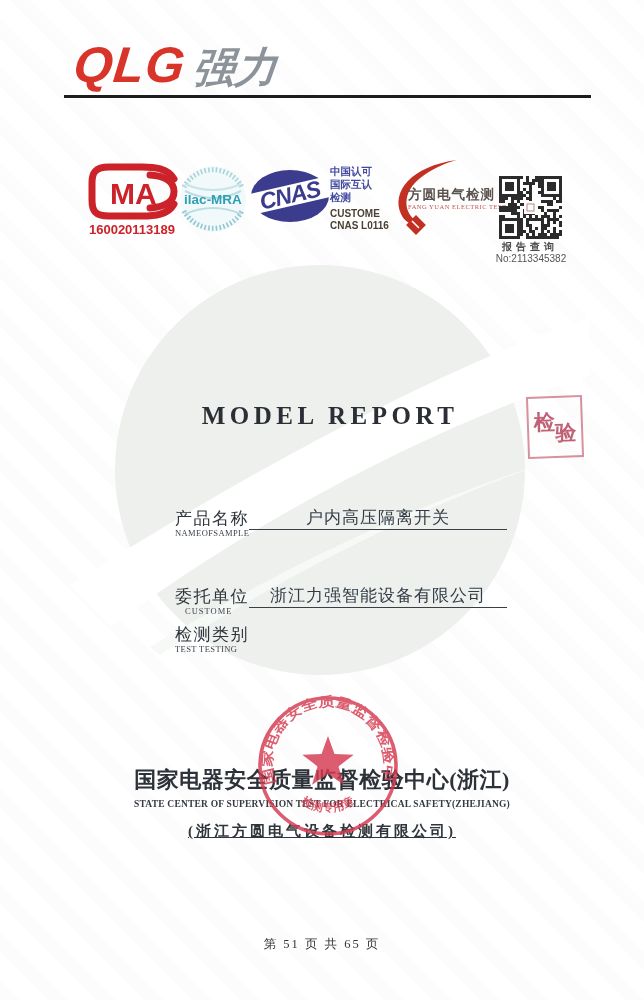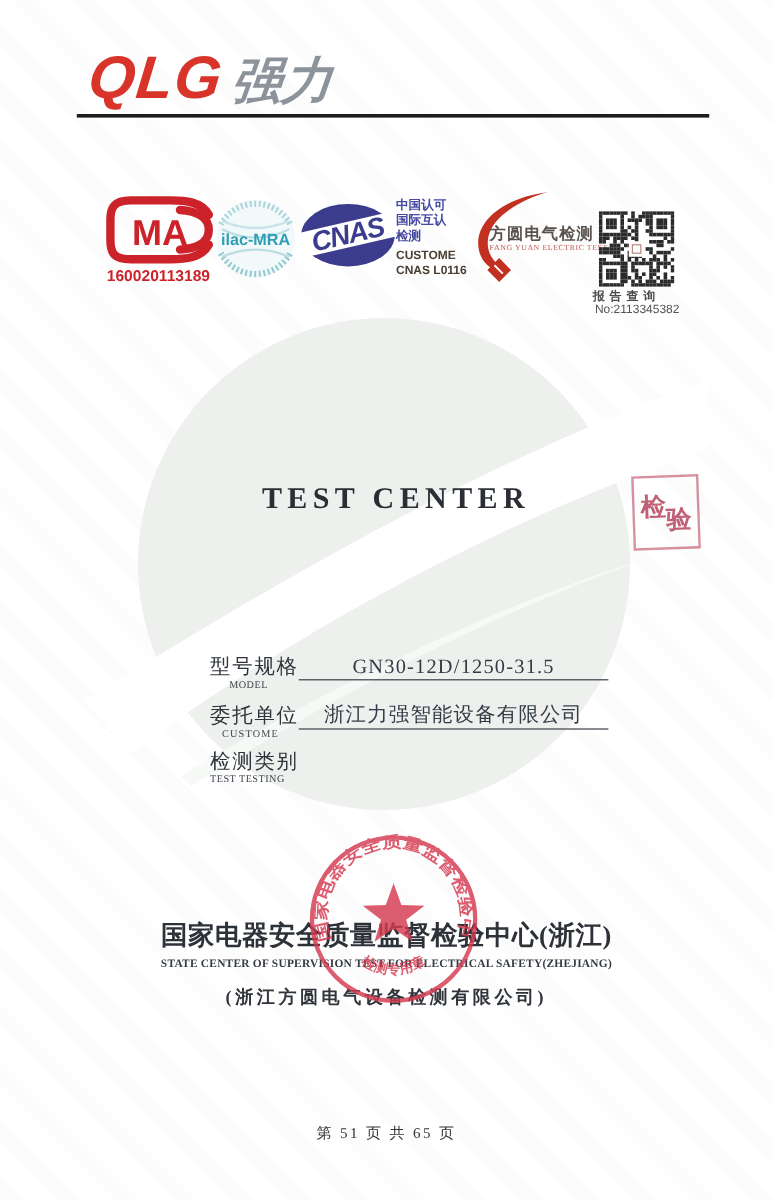--- a/index.html
+++ b/index.html
@@ -21,21 +21,21 @@
 
   
   .cma-num{left:80px;top:222px;width:104px;text-align:center;color:#cc2229;
            font-family:Liberation Sans, sans-serif;font-weight:bold;font-size:13px;z-index:2;}
   .cnas-textblock{left:330px;top:165px;z-index:2;font-family:"Liberation Sans",sans-serif;}
   .cnas-textblock .cnline{color:#4449a0;font-size:10.5px;font-weight:bold;line-height:13px;}
   .cnas-textblock .enline{color:#4a3f33;font-size:10px;font-weight:bold;line-height:12px;}
   .cnas-textblock .gap{height:4px;}
   .fy-cn{left:408px;top:186px;font-size:13.5px;font-weight:bold;color:#5a524c;letter-spacing:1px;z-index:2;}
   .fy-en{left:408px;top:203px;font-size:6.5px;color:#c0594f;letter-spacing:0.5px;z-index:2;}
-  .qr-caption{left:494px;top:240px;width:72px;font-size:10px;color:#4a4a4a;
+  .qr-caption{left:494px;top:240px;width:72px;text-align:center;font-size:10px;color:#4a4a4a;
               letter-spacing:4px;font-weight:bold;z-index:2;}
   .qr-number{left:492px;top:253px;width:78px;text-align:center;font-size:10px;color:#555;z-index:2;
              font-family:"Liberation Sans",sans-serif;}
 
   
   .title-cn{left:30px;top:334px;width:600px;text-align:center;font-size:47px;font-weight:bold;
             color:#24282e;letter-spacing:0.55em;text-indent:0.55em;z-index:2;}
   .title-en{left:30px;top:402px;width:600px;text-align:center;font-size:25px;font-weight:bold;
             color:#2b2f35;letter-spacing:0.18em;z-index:2;}
 
@@ -55,21 +55,21 @@
   .row-3 .flabel .en{left:10px;letter-spacing:1px;}
   .fline{flex:1 1 auto;border-bottom:1.6px solid #3a3f46;text-align:center;padding-bottom:0px;}
   .fvalue{font-size:17px;color:#333c46;letter-spacing:1px;}
 
   
   .issuer-cn{left:20px;top:765px;width:604px;text-align:center;font-size:22px;font-weight:bold;
              color:#2d3138;letter-spacing:0.5px;z-index:2;}
   .issuer-en{left:20px;top:799px;width:604px;text-align:center;font-size:9.5px;font-weight:bold;
              color:#343a40;letter-spacing:0.2px;z-index:2;}
   .issuer-sub{left:20px;top:822px;width:604px;text-align:center;font-size:15px;font-weight:bold;
-              color:#30353b;letter-spacing:3px;z-index:2;}
+              color:#30353b;letter-spacing:3px;z-index:2;text-decoration:underline;}
 
   .footer{left:20px;top:936px;width:604px;text-align:center;font-size:12.5px;color:#333;
           letter-spacing:2px;z-index:2;}
 
   .stamp-wrap{left:255px;top:692px;z-index:3;opacity:0.82;}
   .wm{z-index:0;}
   svg text{font-family:"Liberation Sans",sans-serif;}
 </style>
 </head>
 <body>
@@ -389,34 +389,34 @@
         <rect x="51" y="60" width="3" height="3"></rect>
         <rect x="54" y="60" width="3" height="3"></rect>
         <rect x="57" y="60" width="3" height="3"></rect>
         <rect x="25" y="25" width="13" height="13" fill="#ffffff"></rect>
         <rect x="28" y="28" width="7" height="7" fill="none" stroke="#b98a80" stroke-width="1"></rect>
       </g>
   </svg>
   <div class="abs qr-caption">报告查询</div>
   <div class="abs qr-number">No:2113345382</div>
 
-  <div class="abs title-en">TEST CENTER</div>
+  <div class="abs title-en">MODEL REPORT</div>
 
   <div class="abs top-seal">
     <span class="c1">检</span>
     <span class="c2">验</span>
   </div>
 
-  <div class="field-row row-2" style="top:544px;">
+  <div class="field-row row-1" style="top:506px;">
     <div class="flabel">
-      <span class="cn">型号规格</span>
-      <span class="en">MODEL</span>
+      <span class="cn">产品名称</span>
+      <span class="en">NAMEOFSAMPLE</span>
     </div>
     <div class="fline">
-      <span class="fvalue">GN30-12D/1250-31.5</span>
+      <span class="fvalue">户内高压隔离开关</span>
     </div>
   </div>
   <div class="field-row row-3" style="top:584px;">
     <div class="flabel">
       <span class="cn">委托单位</span>
       <span class="en">CUSTOME</span>
     </div>
     <div class="fline">
       <span class="fvalue">浙江力强智能设备有限公司</span>
     </div>

